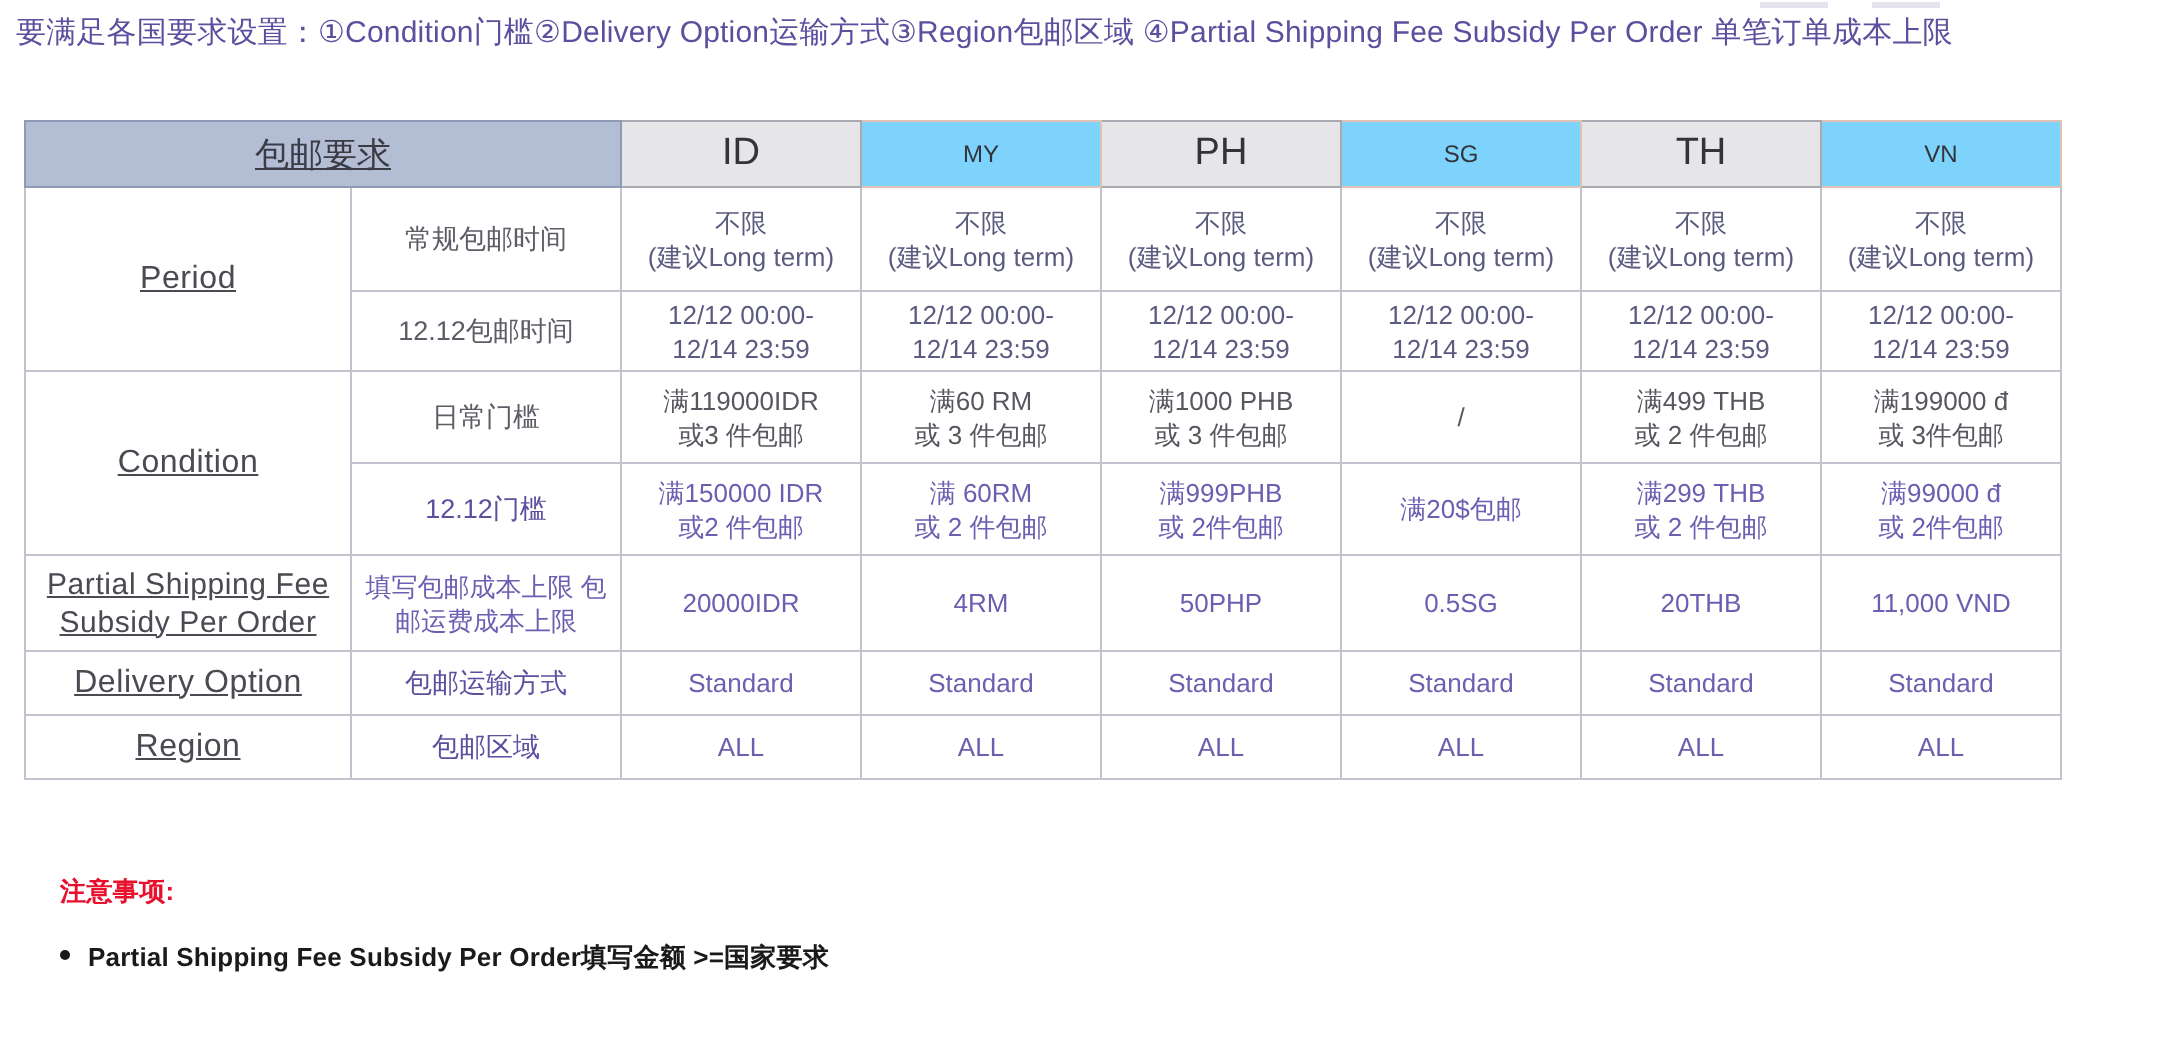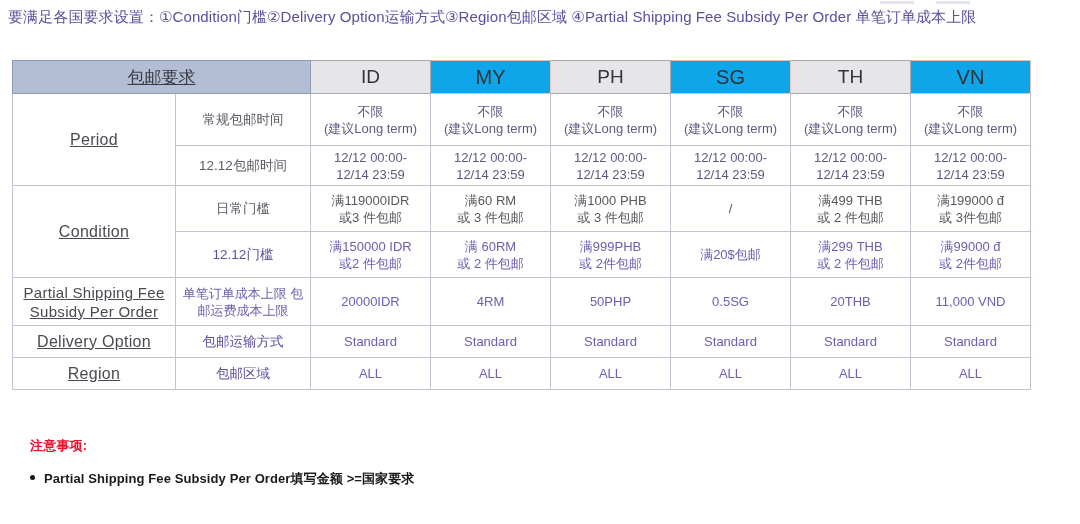--- a/index.html
+++ b/index.html
@@ -63,23 +63,23 @@
     text-decoration: underline;
   }
   .hdr-gray {
     background: #e6e6e8;
     color: #33333a;
     font-size: 19px;
     height: 28px;
     border-color: #a9a9b2 !important;
   }
   .hdr-peach {
-    background: #0ea5e9;
+    background: #7dd3fc;
     color: #33333a;
-    font-size: 20px;
+    font-size: 12px;
     height: 28px;
     border-color: #dfc2b3 !important;
   }
 
   
   .rlabel {
     font-size: 16px;
     color: #4a4a52;
     letter-spacing: 0.3px;
     text-decoration: underline;
@@ -317,21 +317,21 @@
             <span class="l2">或 2件包邮</span>
           </td>
     </tr>
 
     <tr class="h-psf">
       <td class="rlabel small">
         <span class="l2">Partial Shipping Fee</span>
         <span class="l2">Subsidy Per Order</span>
       </td>
       <td class="sublabel purple-wrap">
-        <span class="l2">单笔订单成本上限 包</span>
+        <span class="l2">填写包邮成本上限 包</span>
         <span class="l2">邮运费成本上限</span>
       </td>
       <td class="cell purple">20000IDR</td>
       <td class="cell purple">4RM</td>
       <td class="cell purple">50PHP</td>
       <td class="cell purple">0.5SG</td>
       <td class="cell purple">20THB</td>
       <td class="cell purple">11,000 VND</td>
     </tr>
 

